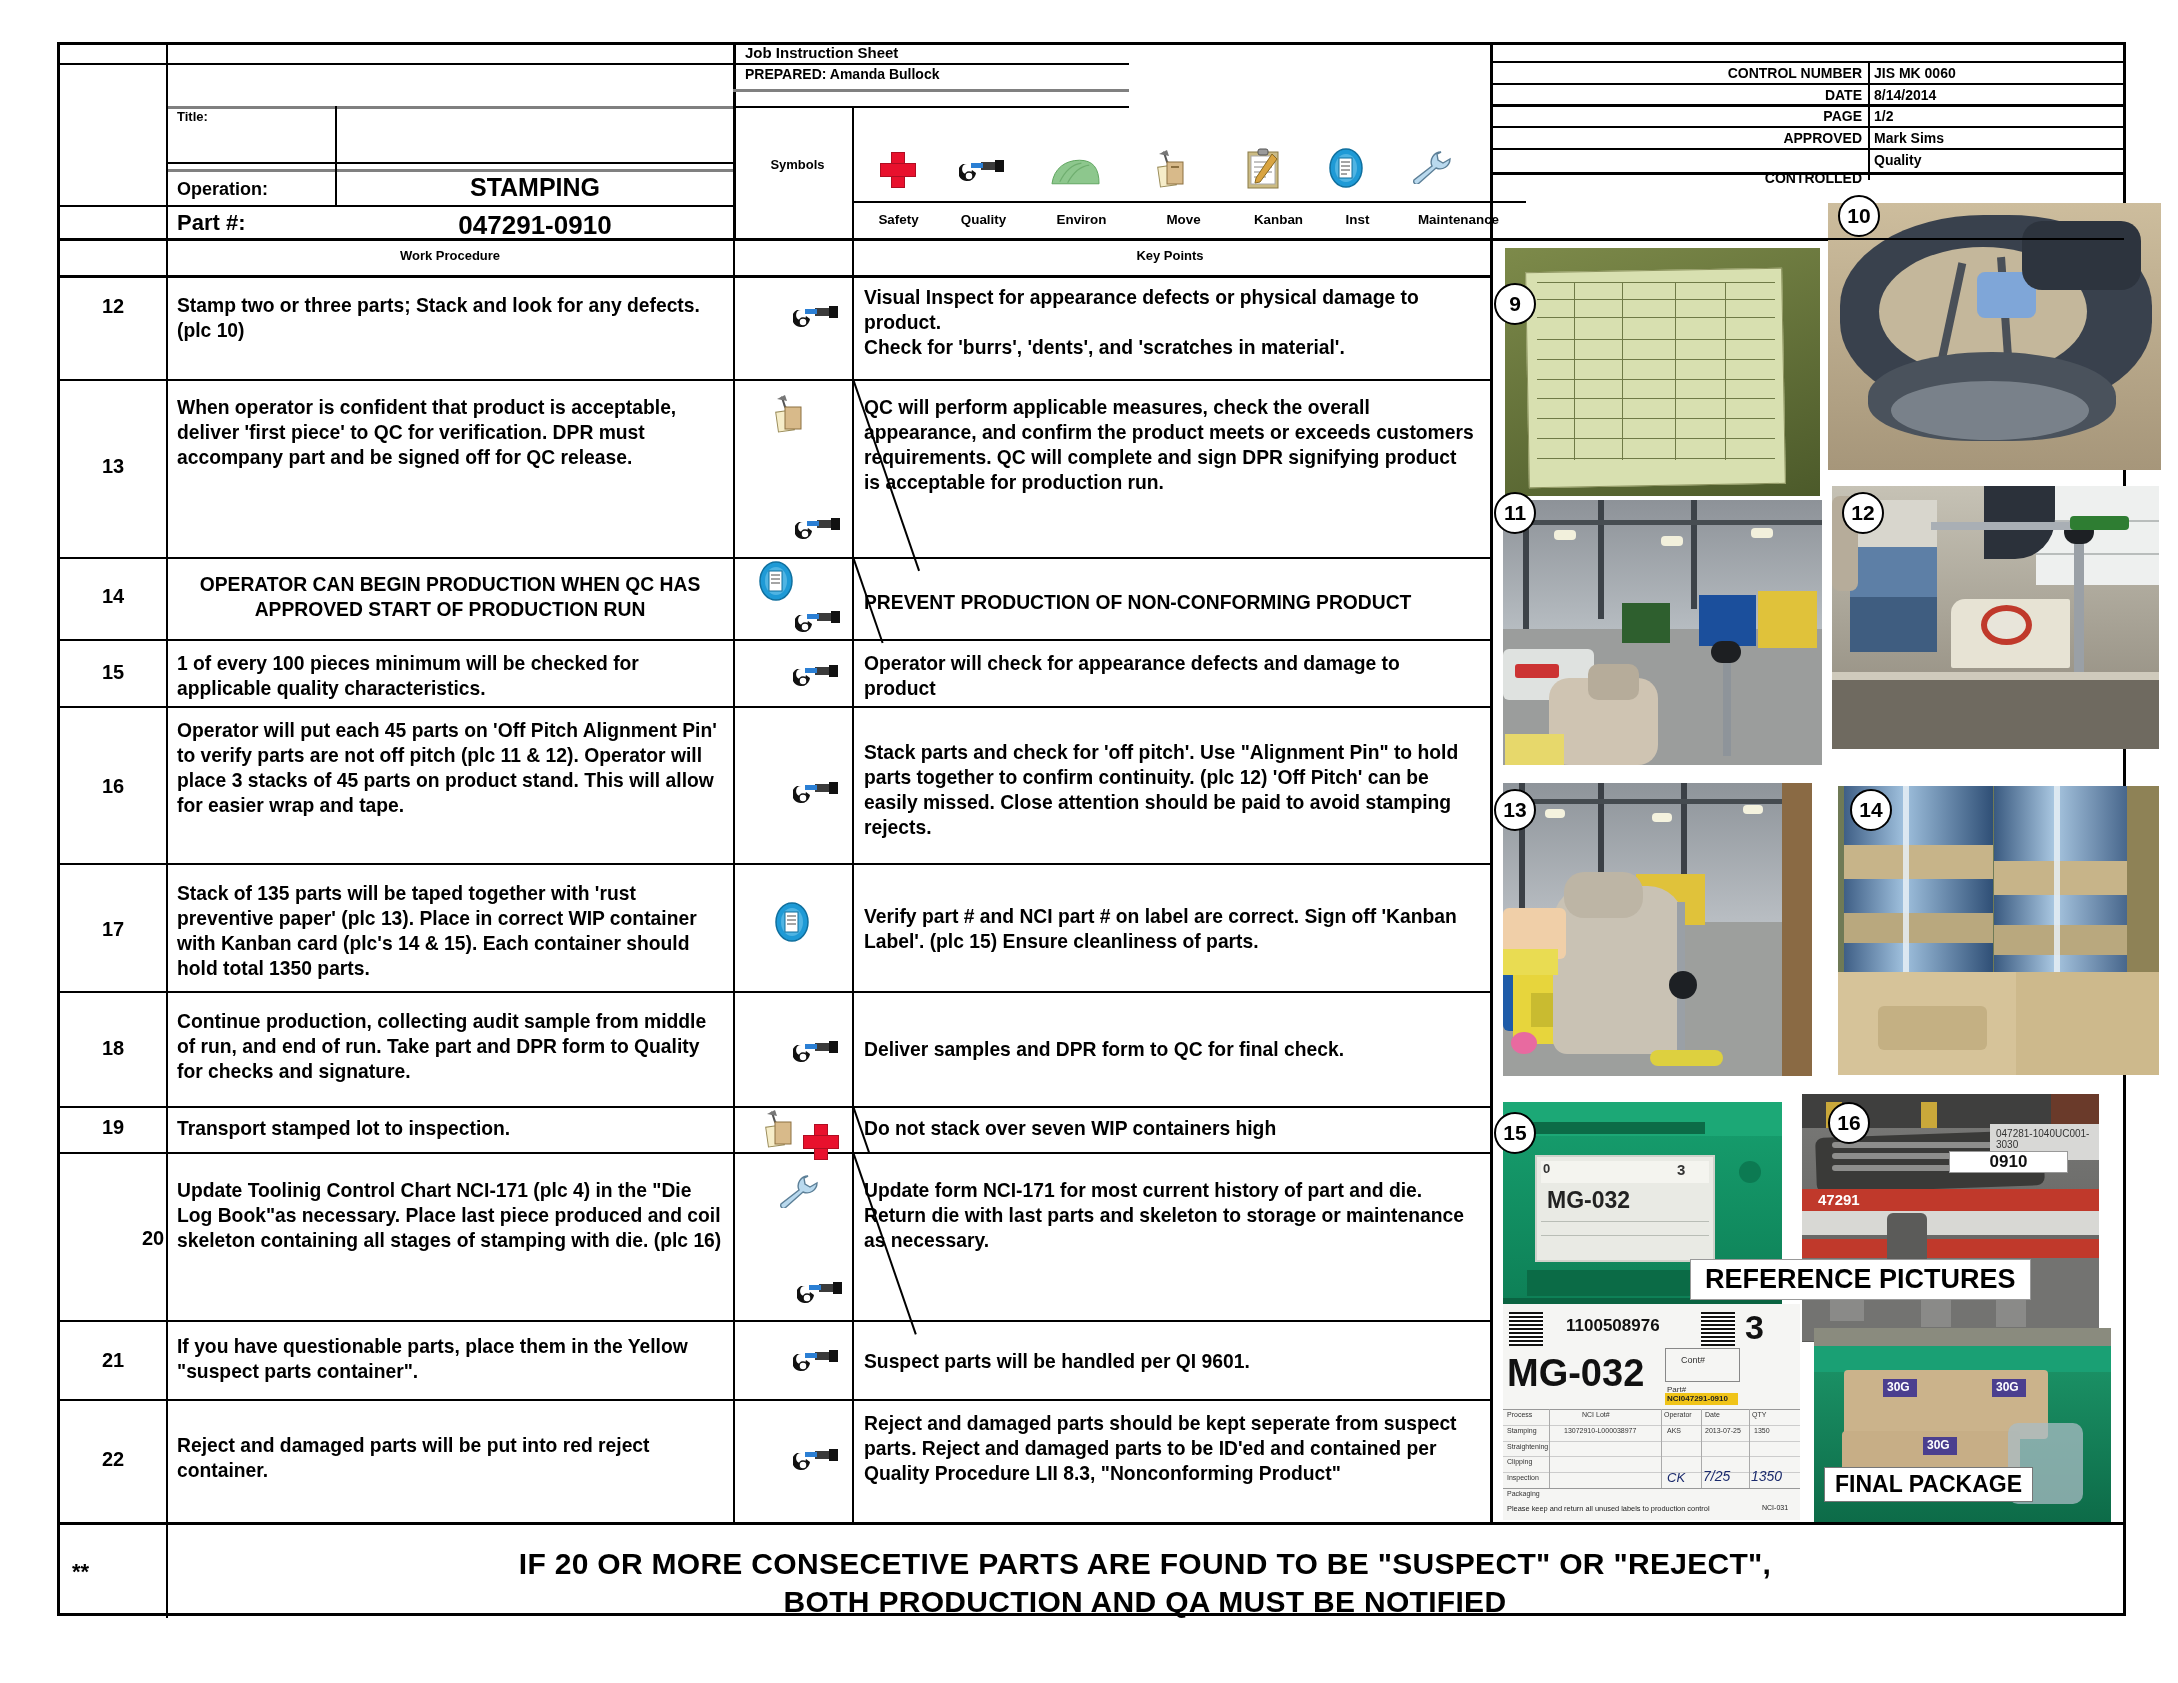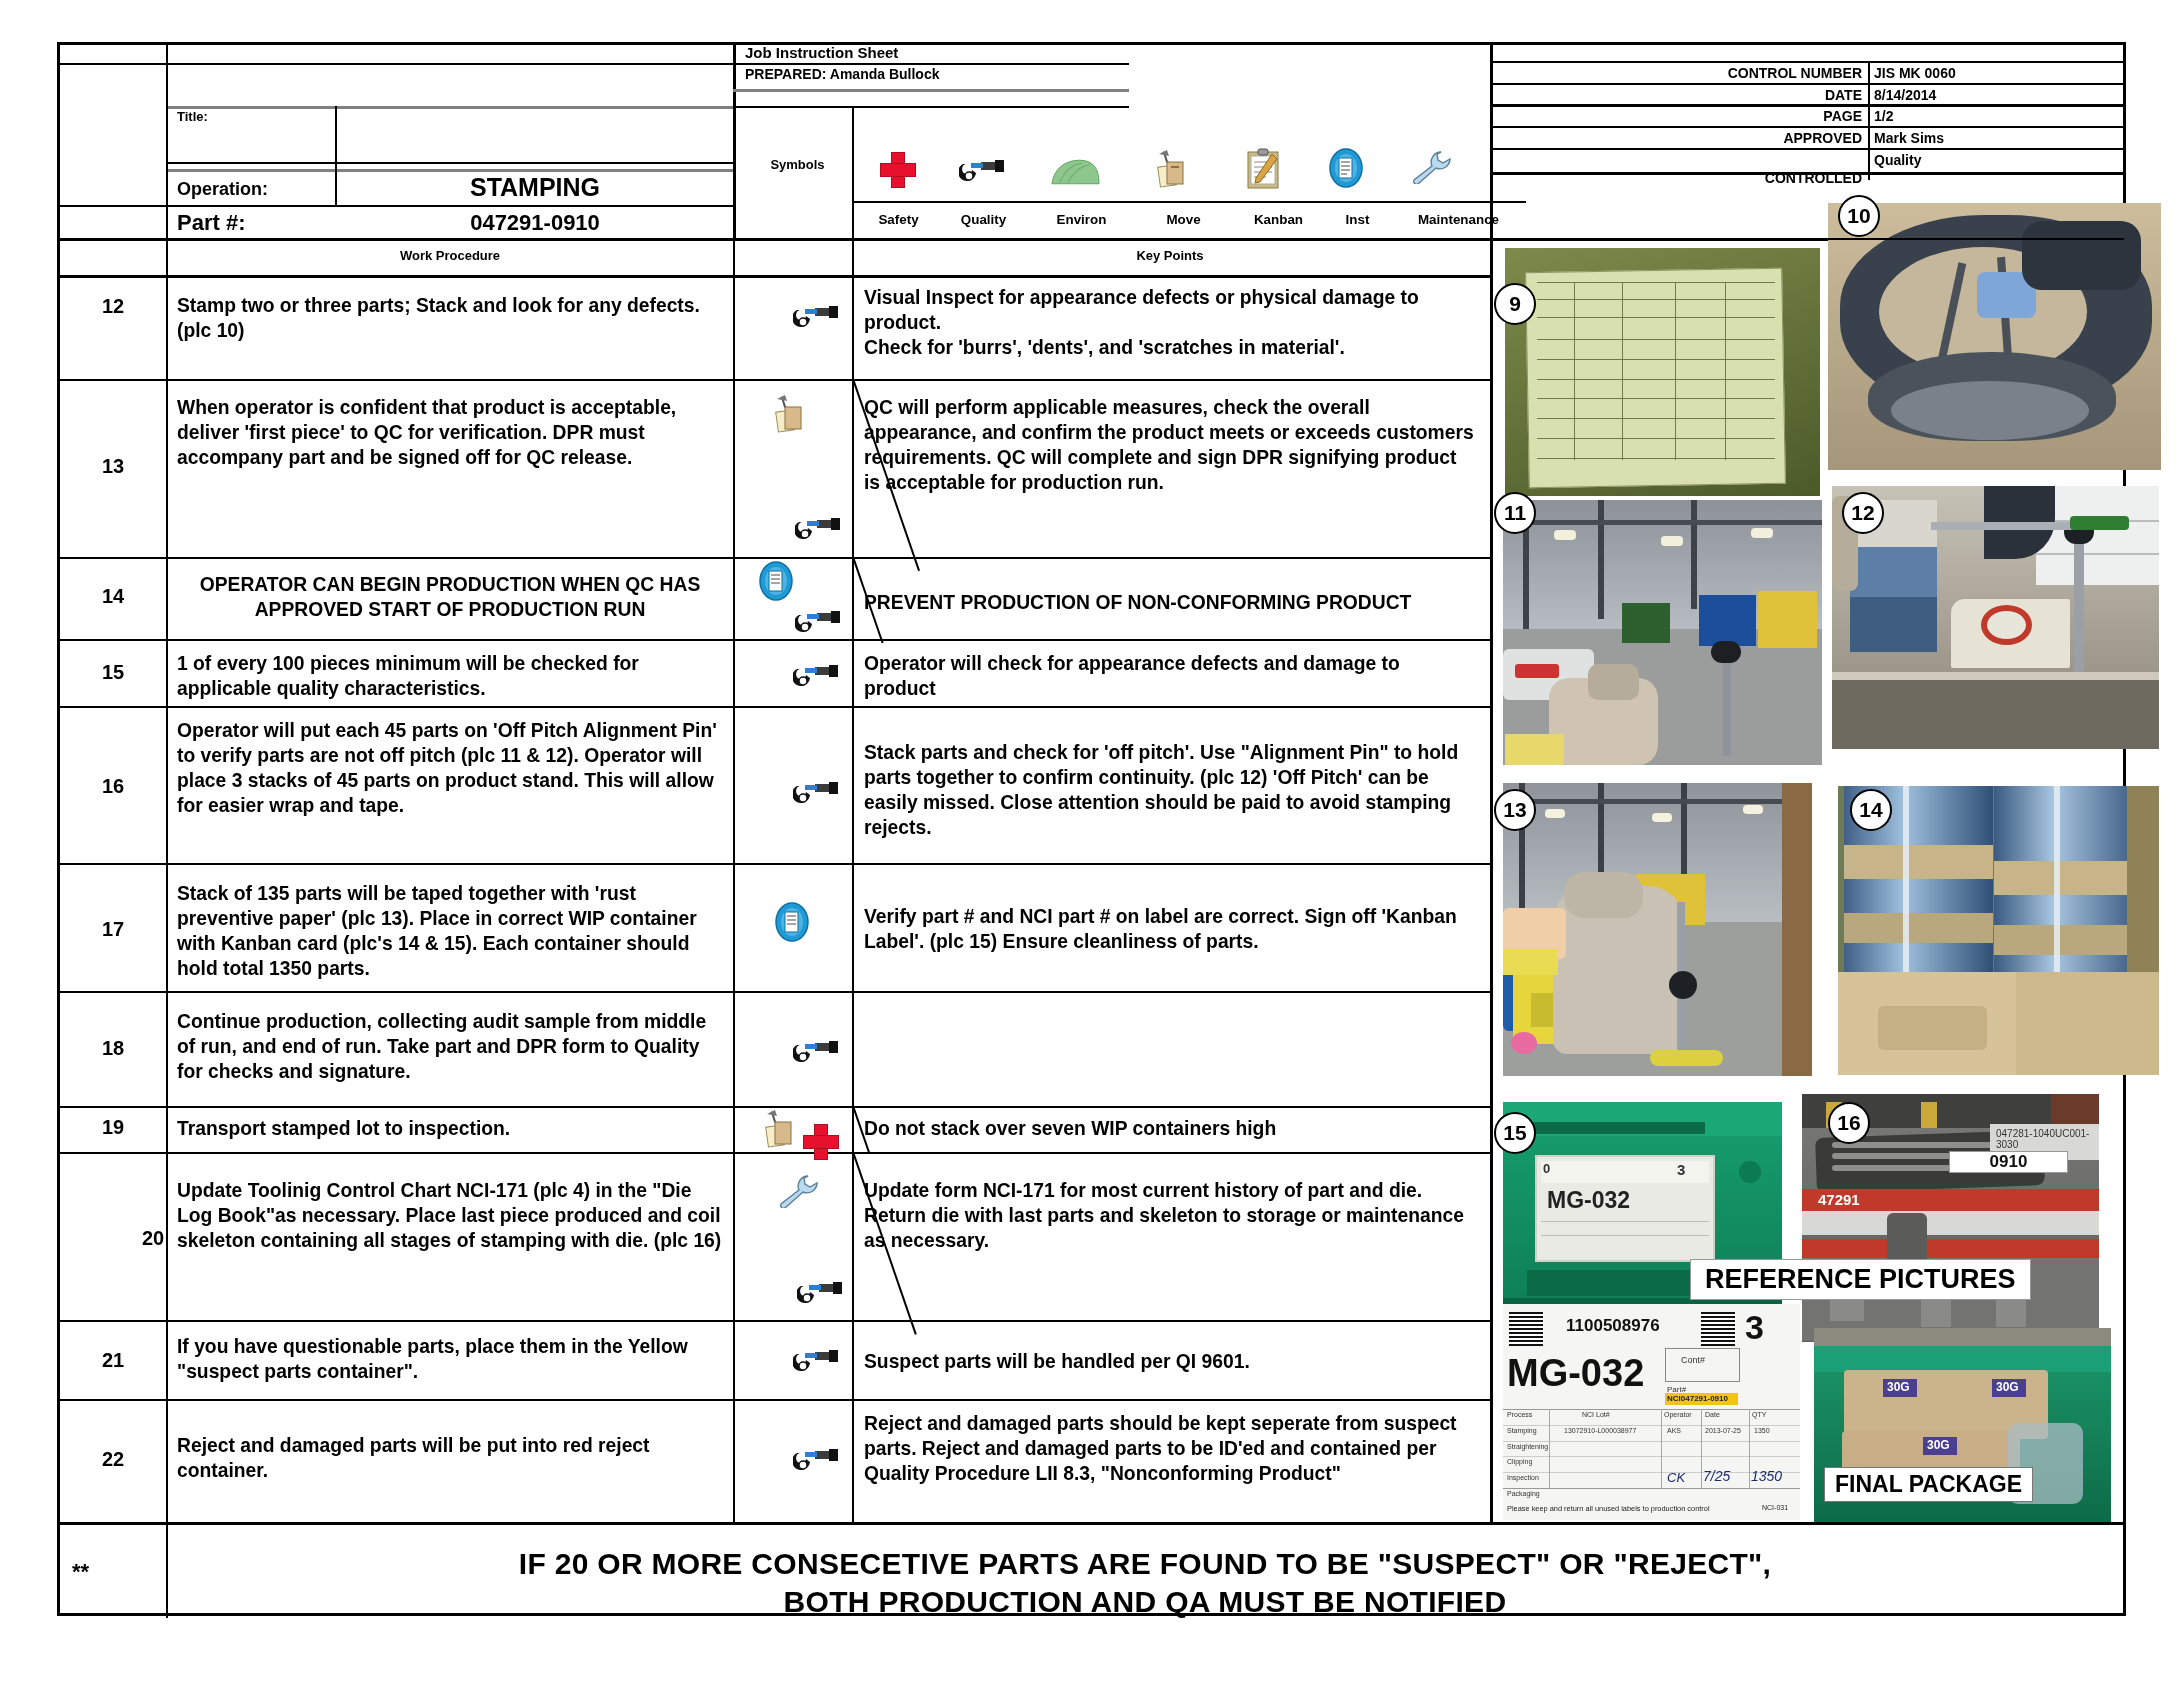--- a/index.html
+++ b/index.html
@@ -42,21 +42,21 @@
     overflow: hidden;
   }
 
   
   .tiny-label { font-size: 13px; font-weight: bold; }
   .title-big {
     font-size: 27px; font-weight: bold; text-align: center;
     letter-spacing: 0.2px;
   }
   .op-big { font-size: 25px; font-weight: bold; text-align: center; }
-  .part-big { font-size: 22px; font-weight: bold; text-align: center; }
+  .part-big { font-size: 26px; font-weight: bold; text-align: center; }
 
   .jis-head { font-size: 15px; font-weight: bold; }
   .prep { font-size: 14px; font-weight: bold; }
 
   .ctl-label { font-size: 14px; font-weight: bold; text-align: right; padding-right: 4px;}
   .ctl-value { font-size: 14px; font-weight: bold; text-align: left; padding-left: 4px;}
 
   
   .sym-word { font-size: 13px; font-weight: bold; text-align: center; }
   .sym-cap  { font-size: 13.4px; font-weight: bold; text-align: center; }
@@ -384,20 +384,21 @@
       <g stroke="#4a4a4a" stroke-width="1">
             <line x1="12" y1="14" x2="21" y2="14"></line>
             <line x1="12" y1="18" x2="21" y2="18"></line>
             <line x1="12" y1="22" x2="21" y2="22"></line>
           </g>
     </svg>
   </div>
 
   <div class="cell stepno" style="left:0;top:990px;width:106px;">18</div>
   <div class="cell proc" style="left:111px;top:962px;width:558px;">Continue production, collecting audit sample from middle of run, and end of run.  Take part and DPR form to Quality for checks and signature.</div>
+  <div class="cell kp" style="left:798px;top:990px;width:624px;">Deliver samples and DPR form to QC for final check.</div>
   <div style="position:absolute;left:733px;top:990px;">
     <svg class="ico-mic" viewBox="0 0 46 30" width="40" height="26">
       <rect x="22" y="8" width="16" height="8" fill="#3b3b3b"></rect>
           <rect x="36" y="6" width="9" height="12" fill="#111"></rect>
       <rect x="12" y="9" width="12" height="5" fill="#2b7fd4"></rect>
       <path d="M4 10 a9 9 0 1 0 13 9 l-4-3 a5 5 0 1 1 -5 -6z" fill="#111"></path>
       <circle cx="10" cy="22" r="4" fill="#fff" stroke="#111" stroke-width="1.5"></circle>
     </svg>
   </div>
 

